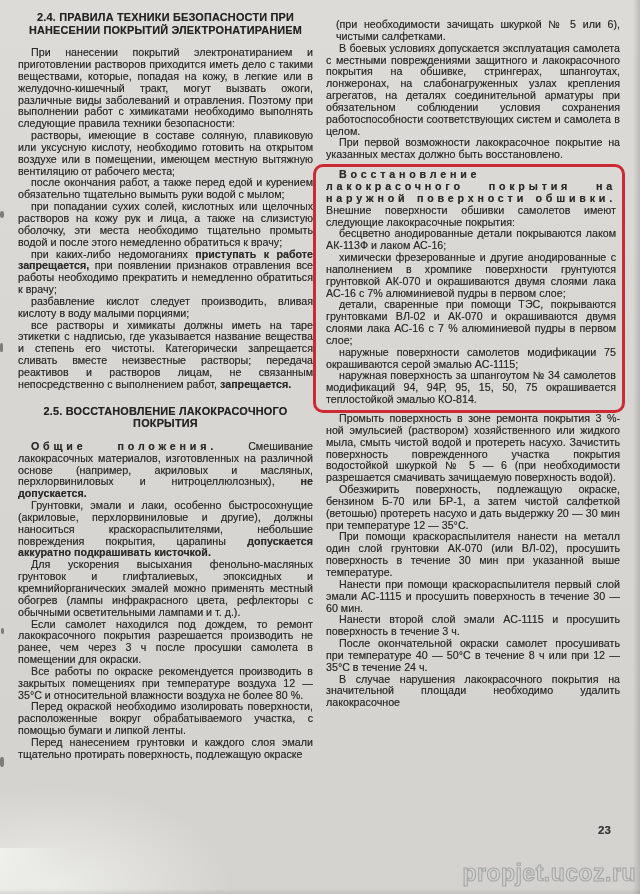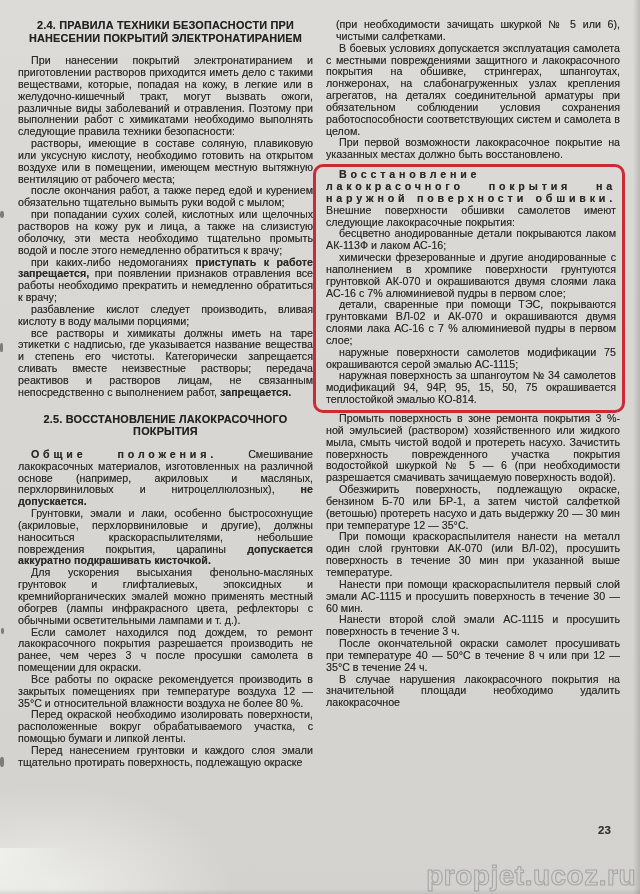--- a/index.html
+++ b/index.html
@@ -23,21 +23,21 @@
     position:absolute;bottom:0;left:0;width:100%;height:5px;
     background:linear-gradient(to bottom, rgba(0,0,0,0), rgba(70,70,66,.12));
   }
   .col{
     position:absolute;top:0;
     font-size:10.7px;line-height:11.85px;
     text-align:justify;
     color:#2b2a28;
     text-shadow:0 0 .4px rgba(45,44,42,.55);
   }
-  .col-left{left:18px;width:295px;padding-top:19px;}
+  .col-left{left:18px;width:295px;padding-top:11px;}
   .col-right{left:326px;width:294px;padding-top:19px;}
   .para{margin:0;text-indent:13px;}
   .para.noindent{text-indent:0;margin-left:10px;}
   .heading{
     margin:14px 2px 11px;
     font-size:10.9px;line-height:12.6px;
     font-weight:bold;text-align:center;text-indent:0;
     letter-spacing:.2px;color:#232220;
   }
   .heading.first{margin-top:0;}
@@ -51,21 +51,21 @@
     padding:2px 6px 4px 10px;
     background:transparent;
   }
   .pagenum{
     position:absolute;left:598px;top:824px;
     font-size:11.5px;font-weight:bold;color:#343434;
     text-shadow:0 0 .4px rgba(45,44,42,.5);
   }
   .watermark{
     position:absolute;right:4px;top:860px;
-    font-size:28px;font-weight:bold;letter-spacing:.5px;
+    font-size:23px;font-weight:bold;letter-spacing:.5px;
     color:rgba(216,215,211,.15);
     -webkit-text-stroke:1.1px rgba(148,152,152,.75);
   }
   .speck{position:absolute;background:#4c4b48;border-radius:40%;opacity:.65;}
   .speck1{left:0;top:211px;width:4px;height:7px;}
   .speck2{left:0;top:343px;width:3px;height:9px;}
   .speck3{left:1px;top:628px;width:3px;height:6px;}
   .speck4{left:0;top:757px;width:4px;height:10px;}
   .corner-light{
     position:absolute;left:0;bottom:0;width:80px;height:46px;

